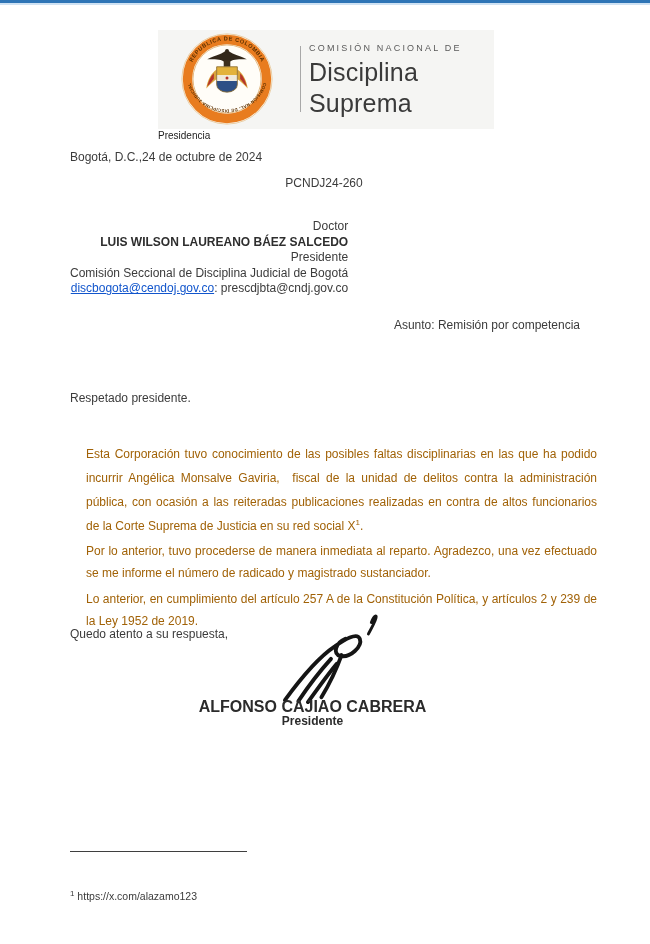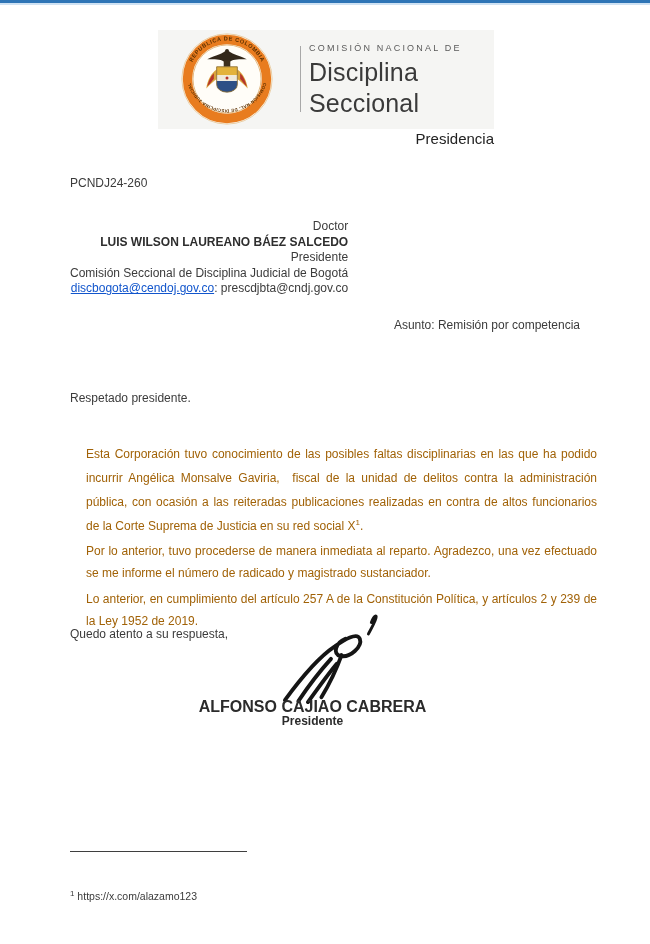--- a/index.html
+++ b/index.html
@@ -10,26 +10,26 @@
   .topbar { position:absolute; left:0; top:0; width:650px; height:3px; background:#2e75b6; }
   .topbar-glow { position:absolute; left:0; top:3px; width:650px; height:2px; background:#cfe2f3; }
 
   .header-box { position:absolute; left:158px; top:30px; width:336px; height:99px; background:#f5f5f3; }
   .seal { position:absolute; left:22px; top:2px; width:94px; height:94px; }
   .header-divider { position:absolute; left:142px; top:16px; width:1px; height:66px; background:#a8a8a8; }
   .header-text { position:absolute; left:151px; top:13px; }
   .org-caption { font-size:9px; letter-spacing:2.2px; color:#5a5a5a; margin-bottom:4px; white-space:nowrap; }
   .org-large { font-size:25px; line-height:31px; color:#3a3a3a; letter-spacing:0.2px; }
 
-  .presidencia { position:absolute; left:158px; top:130px; width:336px; text-align:right;
-                 font-size:15px; color:#222222; }
+  .presidencia { position:absolute; left:158px; top:130px; width:336px; text-align:left;
+                 font-size:10px; color:#222222; }
 
   .txt { position:absolute; font-size:12px; color:#3b3b3b; }
   .date-line { left:70px; top:150px; }
-  .ref-line { left:70px; top:176px; width:508px; text-align:left; }
+  .ref-line { left:70px; top:176px; width:508px; text-align:center; }
   .recipient { left:70px; top:219px; line-height:15.6px;text-align:right; }
   .recipient .bold { font-weight:bold; color:#2e2e2e; }
   .email-link { color:#1155cc; text-decoration:underline; cursor:pointer; }
   .subject-line { left:70px; top:318px; width:510px; text-align:right; }
   .greeting { left:70px; top:391px; }
   .para { position:absolute; left:86px; width:511px; font-size:12px; text-align:justify; color:#a16207; }
   .p1 { top:430px; line-height:24px; }
   .p2 { top:528px; line-height:22px; }
   .p3 { top:576px; line-height:22px; }
   .closing { left:70px; top:627px;text-align:center; }
@@ -79,25 +79,26 @@
         <rect x="39" y="46" width="22" height="6" fill="#efe9dc"></rect>
         <circle cx="50" cy="49" r="1.6" fill="#b5342c"></circle>
         <path d="M39,52 h22 v4 a11,8 0 0 1 -11,8 a11,8 0 0 1 -11,-8 Z" fill="#2d4f86"></path>
         <path d="M39,37 h22 v19 a11,8 0 0 1 -11,8 a11,8 0 0 1 -11,-8 Z" fill="none" stroke="#8a6b2f" stroke-width="0.9"></path>
       </g>
     </svg>
     <div class="header-divider"></div>
     <div class="header-text">
       <div class="org-caption">COMISIÓN NACIONAL DE</div>
       <div class="org-large">Disciplina</div>
-      <div class="org-large">Seccional</div>
+      <div class="org-large">Suprema</div>
     </div>
   </div>
   <div class="presidencia">Presidencia</div>
 
+  <div class="txt date-line">Bogotá, D.C.,24 de octubre de 2024</div>
   <div class="txt ref-line">PCNDJ24-260</div>
 
   <div class="txt recipient">
     <div>Doctor</div>
     <div class="bold">LUIS WILSON LAUREANO BÁEZ SALCEDO</div>
     <div>Presidente</div>
     <div>Comisión Seccional de Disciplina Judicial de Bogotá</div>
     <div><span class="email-link">discbogota@cendoj.gov.co</span><span>: </span><span>prescdjbta@cndj.gov.co</span></div>
   </div>
 

